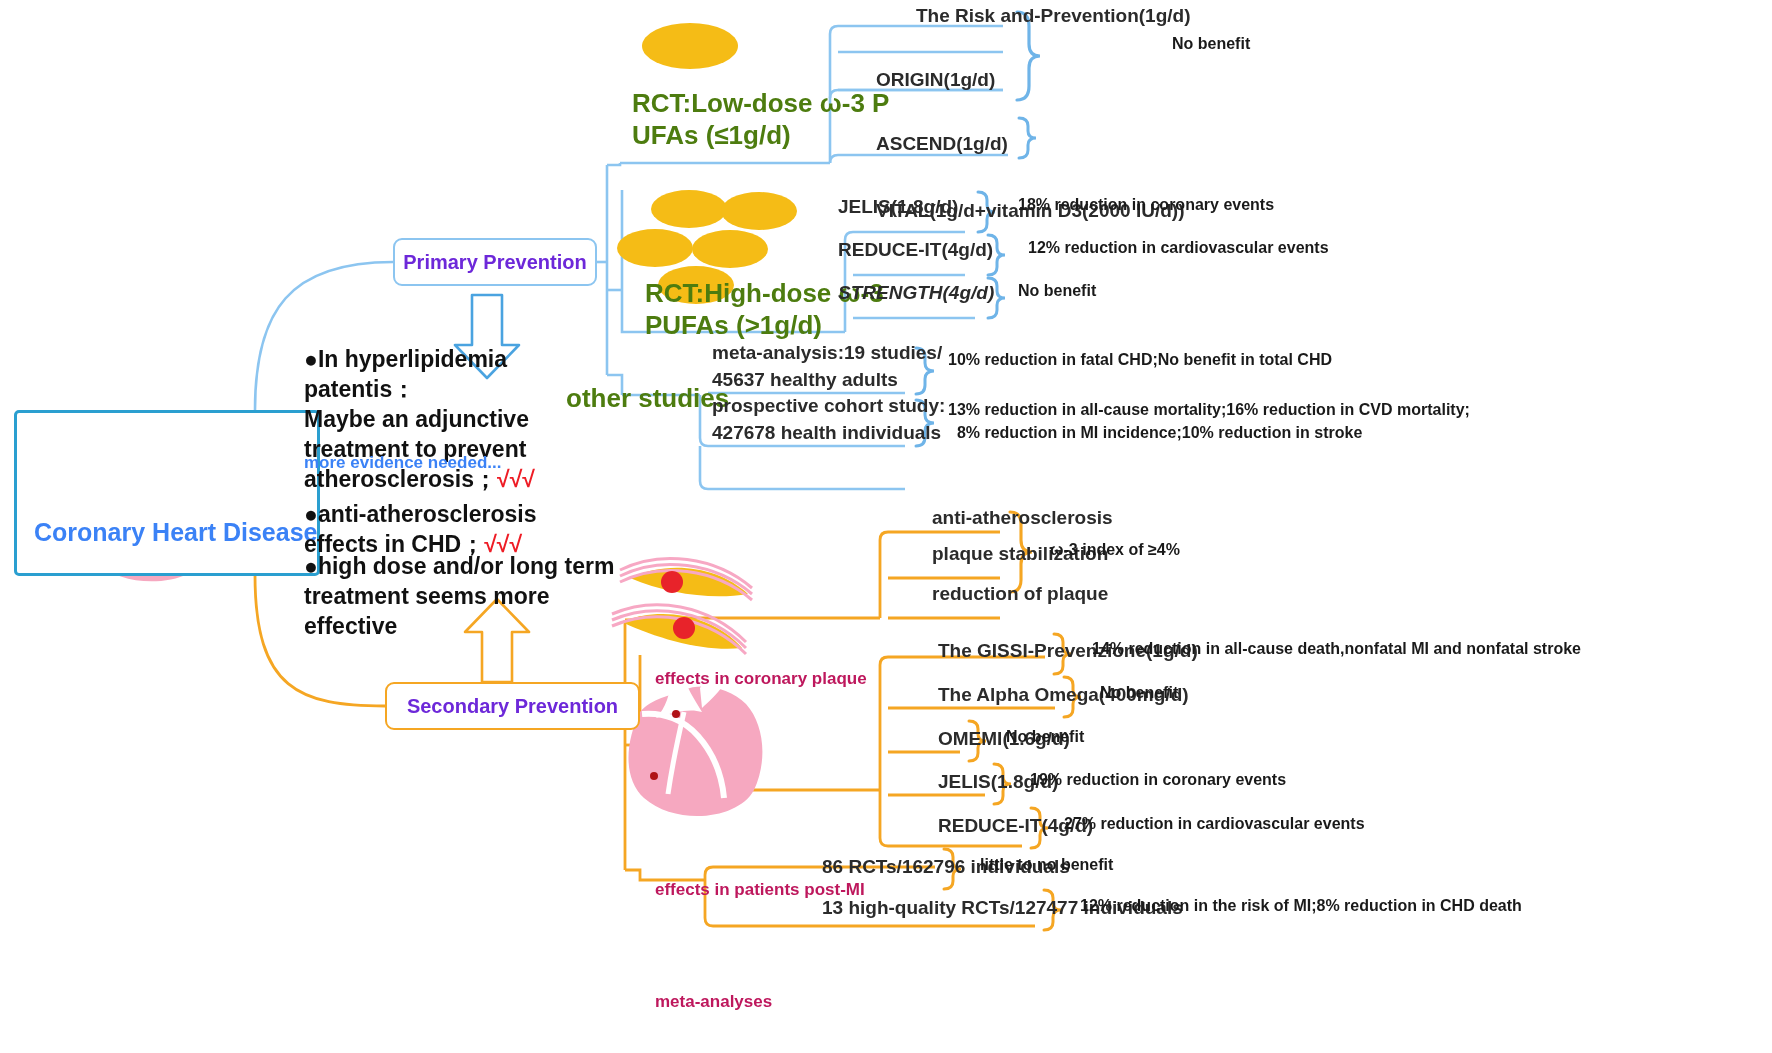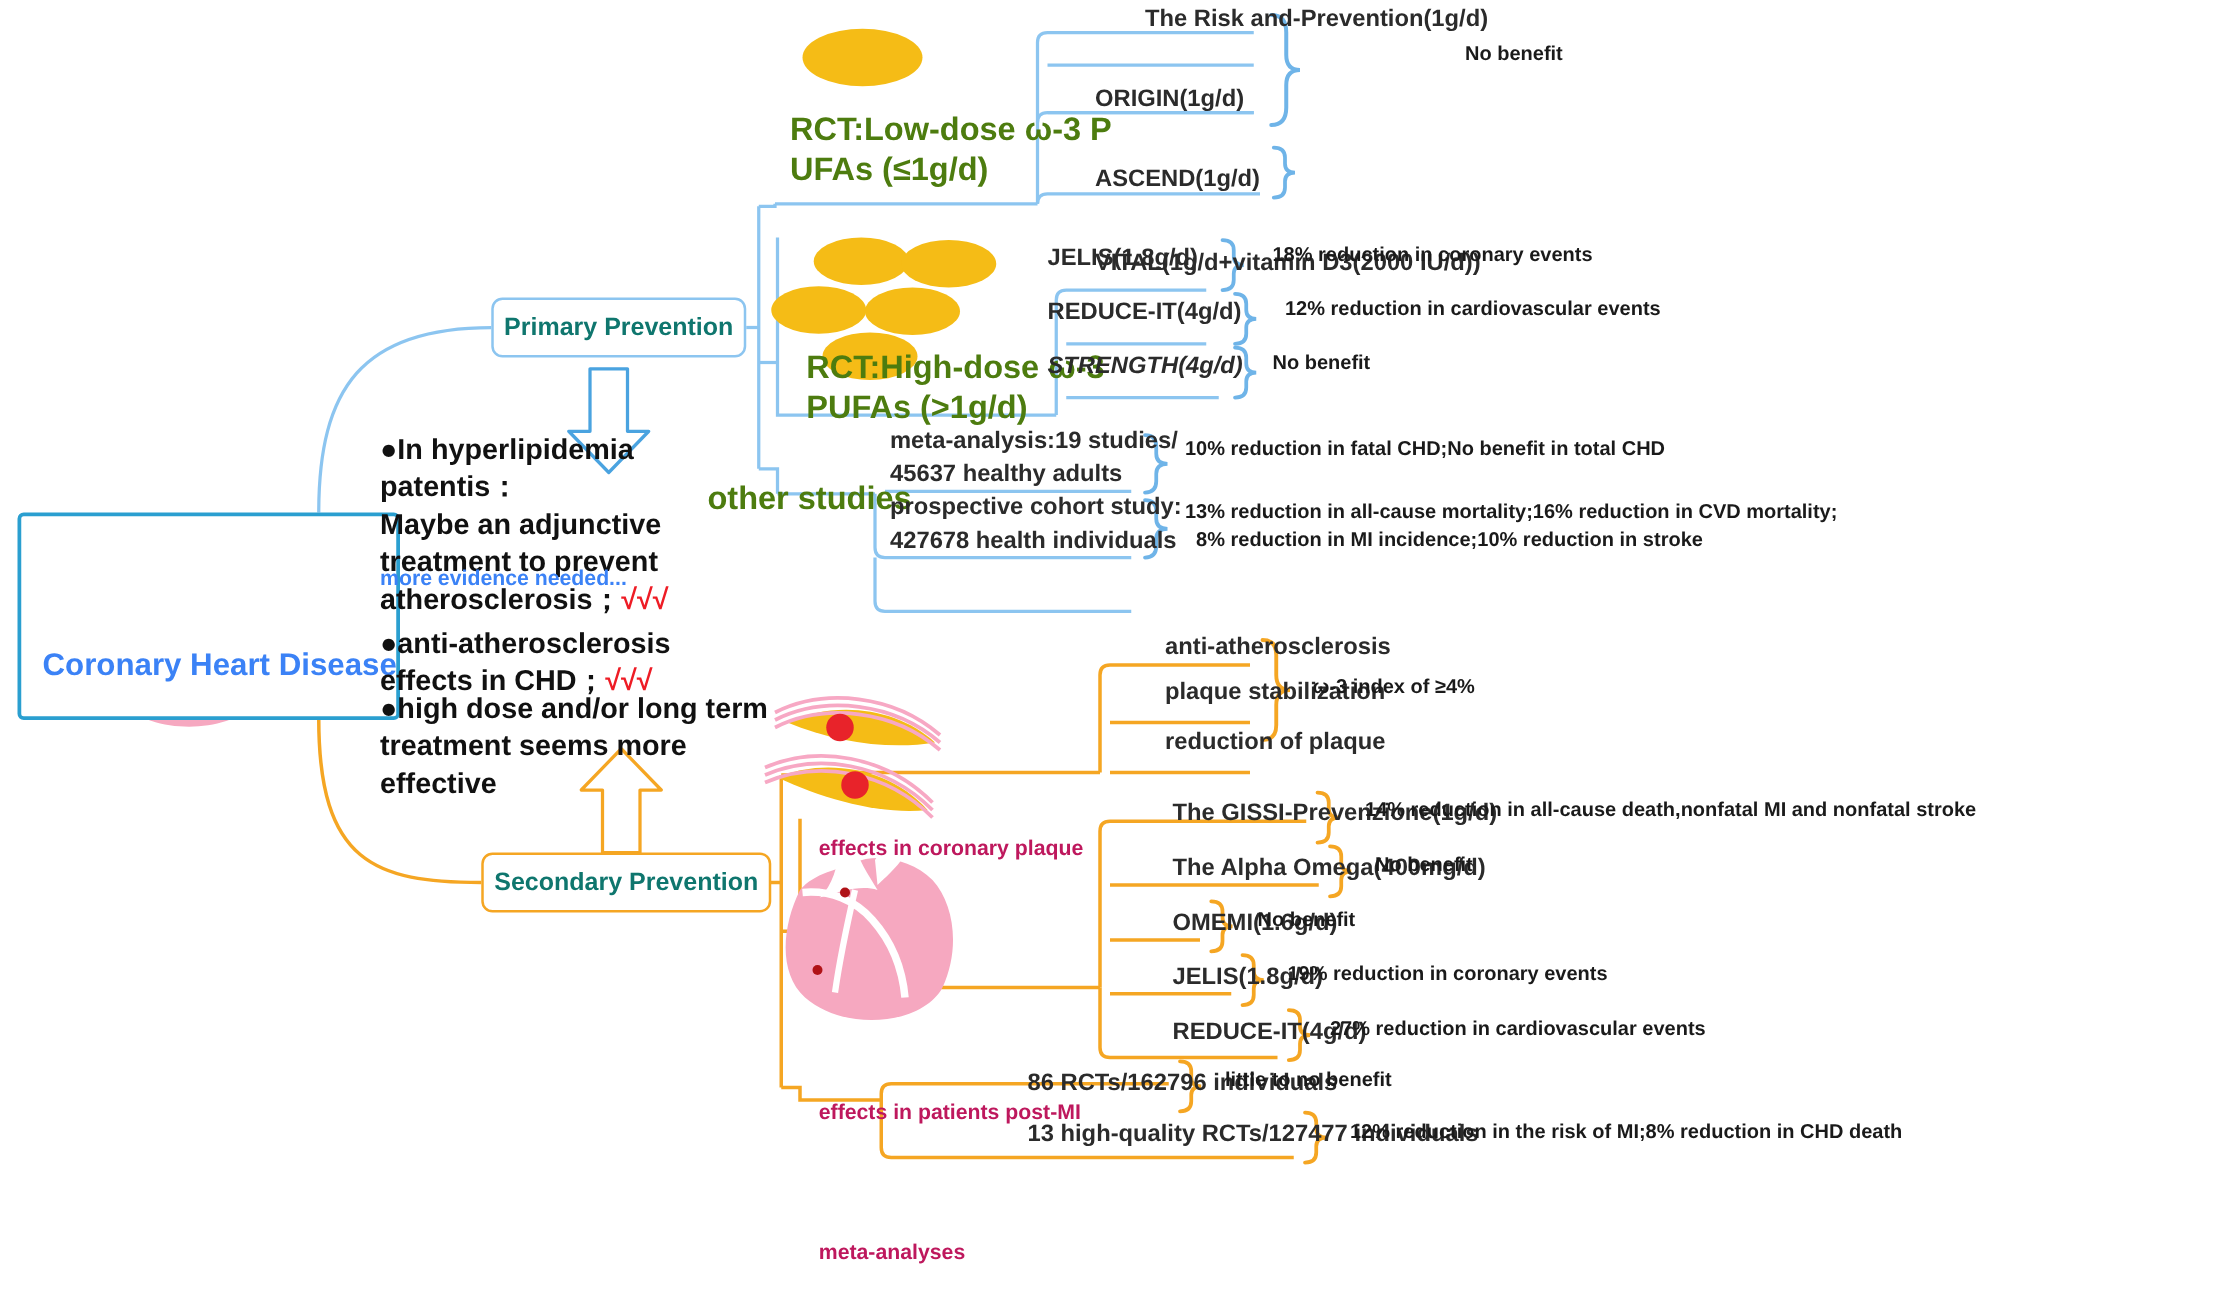--- a/index.html
+++ b/index.html
@@ -38,21 +38,21 @@
     position:absolute;
     box-sizing:border-box;
     border-radius:9px;
     background:#fff;
     display:flex;
     align-items:center;
     justify-content:center;
   }
   .pill-blue{border:2.5px solid #8cc5f0;}
   .pill-orange{border:2.5px solid #f5a623;}
-  .pill-txt{font-size:20px;font-weight:600;color:#0f766e;white-space:nowrap;}
+  .pill-txt{font-size:20px;font-weight:600;color:#6d28d9;white-space:nowrap;}
   .concl{
     position:absolute;
     font-size:23px;
     font-weight:700;
     color:#111;
     line-height:1.3;
     white-space:pre-line;
   }
   .red{color:#ee1c25;}
   .concl-red{
@@ -205,21 +205,21 @@
       <circle cx="654" cy="776" r="4" fill="#b01217"></circle>
     </g>
   </svg>
 
   <div class="rootbox" style="left:14px;top:410px;width:306px;height:166px;"></div>
   <div class="rootlabel" style="left:34px;top:518px;">Coronary Heart Disease</div>
 
   <div class="pillbox pill-blue" style="left:393px;top:238px;width:204px;height:48px;">
     <span class="pill-txt">Primary Prevention</span>
   </div>
-  <div class="pillbox pill-orange" style="left:385px;top:682px;width:232px;height:48px;">
+  <div class="pillbox pill-orange" style="left:385px;top:682px;width:255px;height:48px;">
     <span class="pill-txt">Secondary Prevention</span>
   </div>
 
   <div class="lbl node-lbl" style="left:632px;top:88px;">RCT:Low-dose ω-3 P
 UFAs (≤1g/d)</div>
   <div class="lbl node-lbl" style="left:645px;top:278px;">RCT:High-dose ω-3
 PUFAs (&gt;1g/d)</div>
   <div class="lbl node-lbl" style="left:566px;top:383px;">other studies</div>
 
   <div class="lbl study" style="left:876px;top:4px;margin-left:40px;">The Risk and-Prevention(1g/d)</div>

